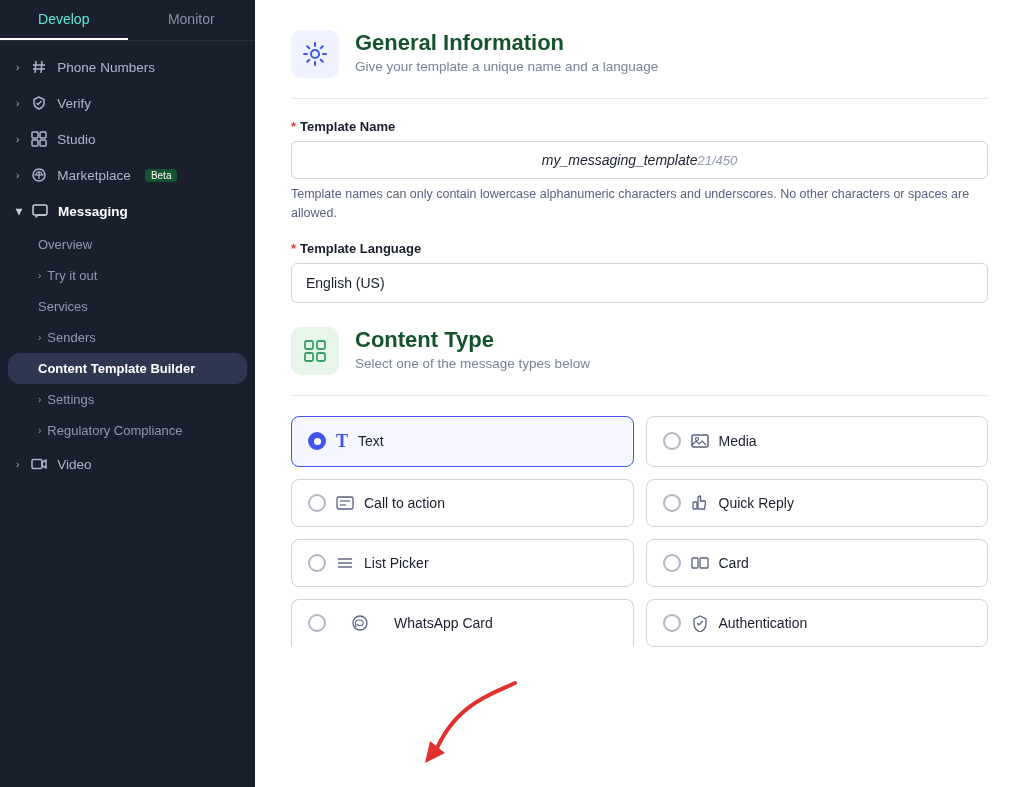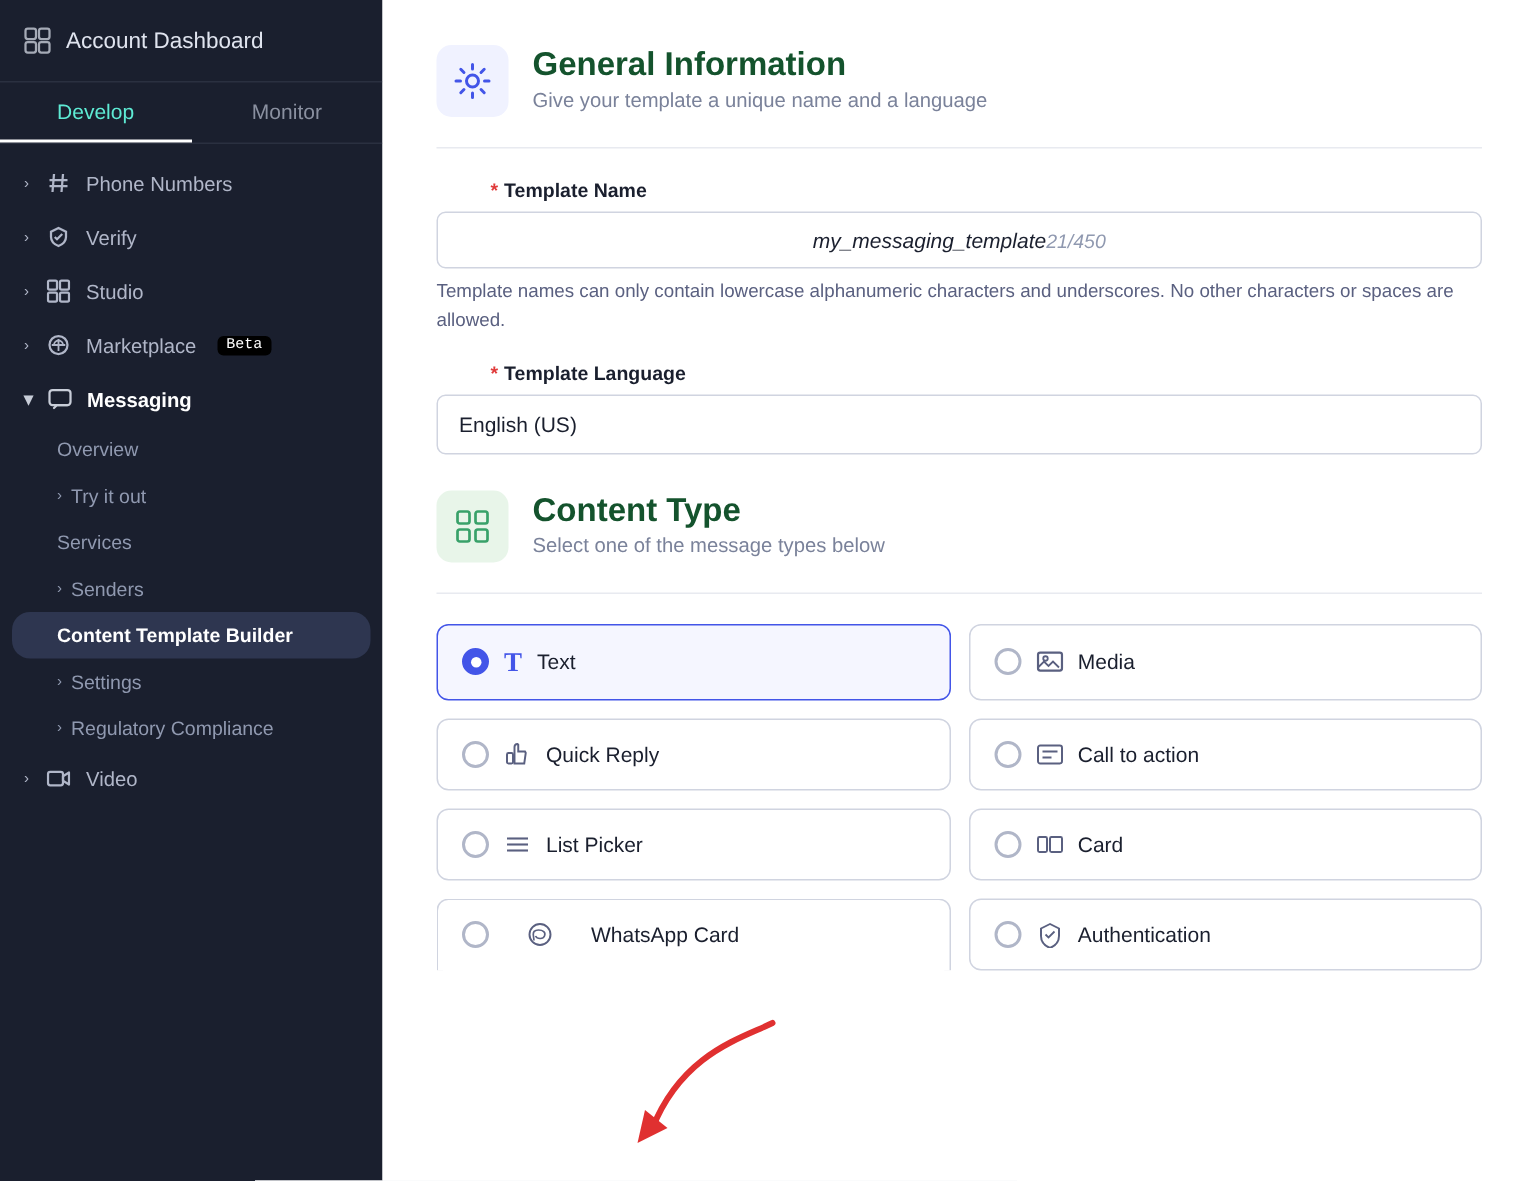--- a/index.html
+++ b/index.html
@@ -53,27 +53,26 @@
       align-items: center;
       gap: 10px;
       padding: 10px 16px;
       font-size: 13.5px;
       color: #b0b6c8;
       cursor: pointer;
       position: relative;
     }
     .nav-item .chevron { font-size: 10px; margin-right: 2px; }
     .nav-item .badge {
-      background: #000000;
+      background: #14532d;
       color: #fff;
       font-size: 10px;
       padding: 1px 6px;
       border-radius: 4px;
       margin-left: 4px;
-      font-family: Liberation Mono, monospace;
     }
     .nav-item.active-section { color: #fff; font-weight: 600; }
 
     .nav-subitem {
       padding: 8px 16px 8px 38px;
       font-size: 13px;
       color: #9099b0;
       cursor: pointer;
     }
     .nav-subitem.active {
@@ -127,21 +126,20 @@
       margin-top: 3px;
     }
 
     .divider { border: none; border-top: 1px solid #e8eaf0; margin: 20px 0; }
 
     .field-label {
       font-size: 13px;
       font-weight: 600;
       color: #1a1f2e;
       margin-bottom: 7px;
-      margin-left: 36px;
     }
     .field-label .required { color: #e03a3a; margin-right: 4px; }
 
     .text-input {
       width: 100%;
       border: 1.5px solid #d0d4e0;
       border-radius: 6px;
       padding: 10px 4px;
       font-size: 14px;
       color: #1a1f2e;
@@ -239,29 +237,20 @@
       bottom: 10px;
       left: 120px;
       pointer-events: none;
       z-index: 20;
     }
   </style>
 </head>
 <body>
 
 <aside class="sidebar">
-  <div class="sidebar-header">
-    <svg width="18" height="18" viewBox="0 0 18 18" fill="none">
-      <rect x="1" y="1" width="7" height="7" rx="1.5" stroke="#c8cdd8" stroke-width="1.5"></rect>
-      <rect x="10" y="1" width="7" height="7" rx="1.5" stroke="#c8cdd8" stroke-width="1.5"></rect>
-      <rect x="1" y="10" width="7" height="7" rx="1.5" stroke="#c8cdd8" stroke-width="1.5"></rect>
-      <rect x="10" y="10" width="7" height="7" rx="1.5" stroke="#c8cdd8" stroke-width="1.5"></rect>
-    </svg>
-    <span>Account Dashboard</span>
-  </div>
 
   <div class="sidebar-tabs">
     <div class="sidebar-tab active">Develop</div>
     <div class="sidebar-tab">Monitor</div>
   </div>
 
   <nav class="sidebar-nav">
 
     <div class="nav-item">
       <span class="chevron">›</span>
@@ -423,34 +412,34 @@
         <rect x="1" y="3" width="16" height="12" rx="1.5" stroke="#5a6080" stroke-width="1.5"></rect>
         <circle cx="6" cy="7" r="1.5" stroke="#5a6080" stroke-width="1.2"></circle>
         <path d="M1 13l4-4 3 3 3-3 4 4" stroke="#5a6080" stroke-width="1.2"></path>
       </svg>
       <span>Media</span>
     </div>
 
     <div class="content-type-option">
       <div class="radio-circle"></div>
       <svg width="18" height="18" viewBox="0 0 18 18" fill="none">
-        <path d="M7 8V4c0-1 .5-2 2-2l.5.5V7h4.5l.5 1-1 7H7V8z" stroke="#5a6080" stroke-width="1.3"></path>
-        <rect x="2" y="8" width="4" height="7" rx="1" stroke="#5a6080" stroke-width="1.3"></rect>
-      </svg>
-      <span>Quick Reply</span>
-    </div>
-
-    <div class="content-type-option">
-      <div class="radio-circle"></div>
-      <svg width="18" height="18" viewBox="0 0 18 18" fill="none">
         <rect x="1" y="3" width="16" height="12" rx="1.5" stroke="#5a6080" stroke-width="1.3"></rect>
         <line x1="4" y1="7" x2="14" y2="7" stroke="#5a6080" stroke-width="1.2"></line>
         <line x1="4" y1="11" x2="10" y2="11" stroke="#5a6080" stroke-width="1.2"></line>
       </svg>
       <span>Call to action</span>
+    </div>
+
+    <div class="content-type-option">
+      <div class="radio-circle"></div>
+      <svg width="18" height="18" viewBox="0 0 18 18" fill="none">
+        <path d="M7 8V4c0-1 .5-2 2-2l.5.5V7h4.5l.5 1-1 7H7V8z" stroke="#5a6080" stroke-width="1.3"></path>
+        <rect x="2" y="8" width="4" height="7" rx="1" stroke="#5a6080" stroke-width="1.3"></rect>
+      </svg>
+      <span>Quick Reply</span>
     </div>
 
     <div class="content-type-option">
       <div class="radio-circle"></div>
       <svg width="18" height="18" viewBox="0 0 18 18" fill="none">
         <line x1="2" y1="5" x2="16" y2="5" stroke="#5a6080" stroke-width="1.4"></line>
         <line x1="2" y1="9" x2="16" y2="9" stroke="#5a6080" stroke-width="1.4"></line>
         <line x1="2" y1="13" x2="16" y2="13" stroke="#5a6080" stroke-width="1.4"></line>
       </svg>
       <span>List Picker</span>

